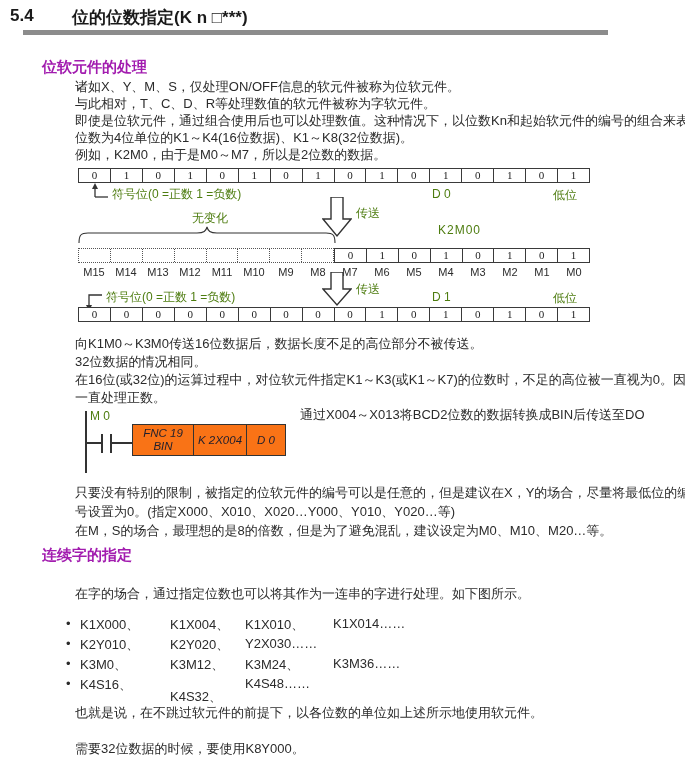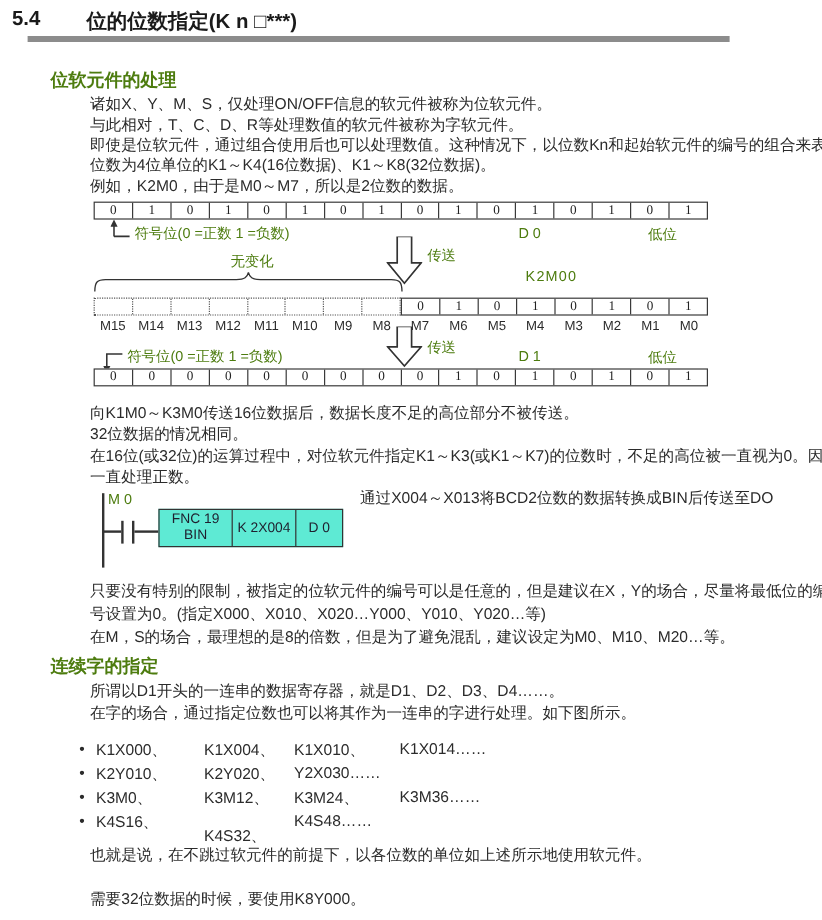--- a/index.html
+++ b/index.html
@@ -2,38 +2,38 @@
 <html><head>
 <meta charset="utf-8">
 <style>
   html,body{margin:0;padding:0;background:#ffffff;}
   .page{
     position:relative;width:685px;height:767px;background:#ffffff;
     font-family:"Liberation Sans",sans-serif;color:#262626;overflow:hidden;
   }
   .abs{position:absolute;}
   .h1{font-size:17px;font-weight:bold;color:#1a1a1a;white-space:nowrap;}
-  .h2{font-size:15px;font-weight:bold;color:#4d7c0f;white-space:nowrap;}
+  .h2{font-size:15px;font-weight:bold;color:#a21caf;white-space:nowrap;}
   .para{font-size:13px;line-height:16px;white-space:nowrap;color:#2b2b2b;}
   .small{font-size:12px;white-space:nowrap;color:#4d7c0f;}
   .rule{background:#8c8c8c;height:5px;}
   .bitrow{display:flex;box-sizing:border-box;border:1px solid #3a3a3a;height:15px;background:#fff;}
   .bitrow .c{flex:1;border-left:1px solid #3a3a3a;text-align:center;font-size:11px;line-height:13px;
     font-family:"Liberation Serif",serif;color:#222;}
   .bitrow .c:first-child{border-left:none;}
   .dotrow{border:1px dotted #555;}
   .dotrow .c{border-left:1px dotted #555;}
   .mlabels{display:flex;}
   .mlabels span{flex:1;text-align:center;font-size:11px;color:#2b2b2b;}
   .ladder-line{background:#333;}
-  .lbox{box-sizing:border-box;border:1.6px solid #333;display:flex;background:#5eead4;}
+  .lbox{box-sizing:border-box;border:1.6px solid #333;display:flex;background:#f97316;font-style:italic;}
   .lbox .cell{border-left:1.6px solid #333;display:flex;flex-direction:column;align-items:center;
     justify-content:center;font-size:11.5px;line-height:13px;color:#1f1f2e;white-space:nowrap;}
   .lbox .cell:first-child{border-left:none;}
-  .rt{text-align:left;}
+  .rt{text-align:center;}
   .bullet-row span{white-space:nowrap;font-size:13px;color:#2b2b2b;}
 </style>
 </head>
 <body>
 
 <div class="page">
 
   <span class="abs h1" style="left:10px;top:6px;">5.4</span>
   <span class="abs h1" style="left:72px;top:6px;">位的位数指定(K n □***)</span>
   <div class="abs rule" style="left:23px;top:30px;width:585px;"></div>
@@ -179,21 +179,20 @@
     <div class="cell" style="flex:1;">
       <span>D 0</span>
     </div>
   </div>
 
   <div class="abs para" style="left:75px;top:485px;">只要没有特别的限制，被指定的位软元件的编号可以是任意的，但是建议在X，Y的场合，尽量将最低位的编</div>
   <div class="abs para" style="left:75px;top:504px;">号设置为0。(指定X000、X010、X020…Y000、Y010、Y020…等)</div>
   <div class="abs para" style="left:75px;top:523px;">在M，S的场合，最理想的是8的倍数，但是为了避免混乱，建议设定为M0、M10、M20…等。</div>
 
   <span class="abs h2" style="left:42px;top:546px;">连续字的指定</span>
-  <div class="abs para" style="left:75px;top:568px;">所谓以D1开头的一连串的数据寄存器，就是D1、D2、D3、D4……。</div>
   <div class="abs para" style="left:75px;top:586px;">在字的场合，通过指定位数也可以将其作为一连串的字进行处理。如下图所示。</div>
 
   <div class="abs bullet-row" style="left:0;top:616px;">
     <span class="abs" style="left:66px;">•</span>
     <span class="abs" style="left:80px;">K1X000、</span>
     <span class="abs" style="left:170px;">K1X004、</span>
     <span class="abs" style="left:245px;">K1X010、</span>
     <span class="abs" style="left:333px;">K1X014……</span>
   </div>
   <div class="abs bullet-row" style="left:0;top:636px;">

